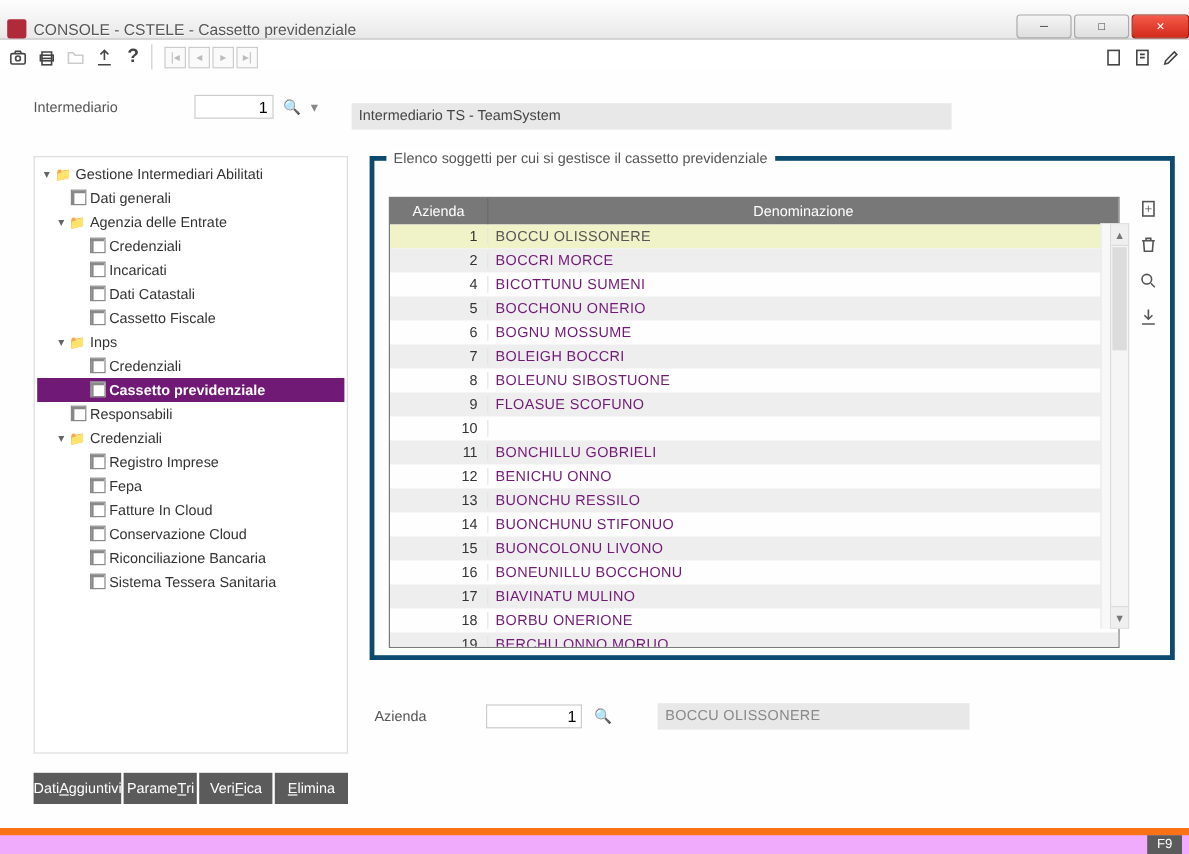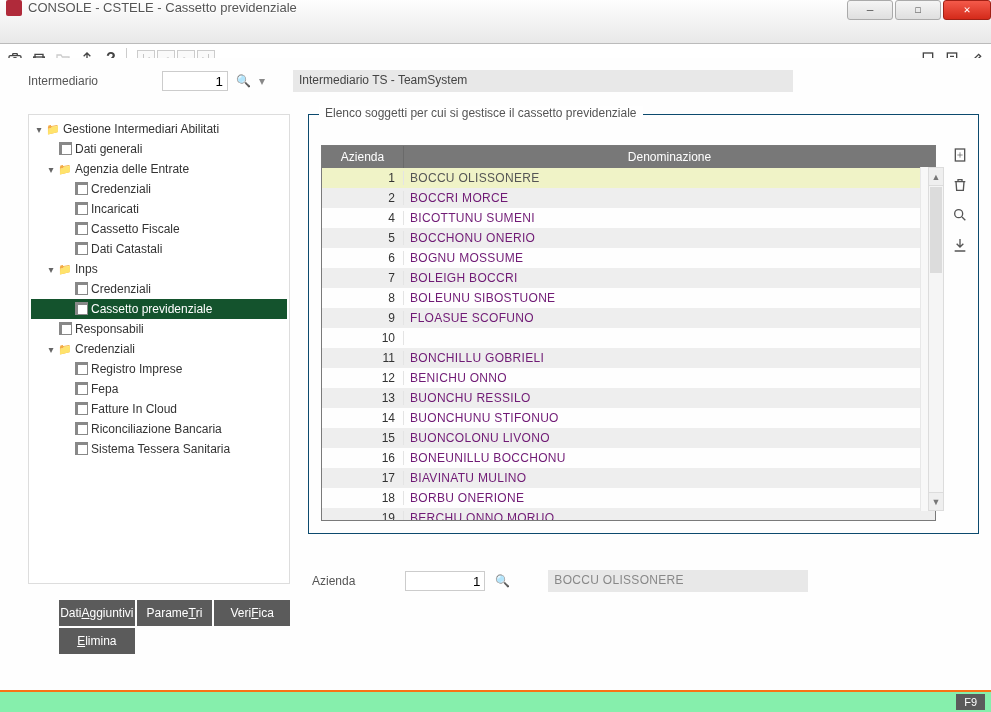--- a/index.html
+++ b/index.html
@@ -1,19 +1,19 @@
 <!DOCTYPE html>
 <html><head>
 <meta charset="utf-8">
 <style>
   * { box-sizing: border-box; margin: 0; padding: 0; }
   html, body { width: 991px; height: 712px; overflow: hidden; font-family: "Segoe UI", Tahoma, Arial, sans-serif; font-size: 12px; color: #333; background: #fff; }
 
   
-  .titlebar { height: 44px; background: linear-gradient(#fefefe,#e8e8e8); border-bottom:1px solid #bbb; display:flex; align-items:flex-start; }
+  .titlebar { height: 33px; background: linear-gradient(#fefefe,#e8e8e8); border-bottom:1px solid #bbb; display:flex; align-items:flex-end; }
   .titlebar .app-icon { width:16px; height:16px; margin:0 6px; background:#b02a3a; border-radius:2px; display:inline-block; }
   .titlebar .title-text { flex:1; font-size:13px; color:#555; text-shadow:0 1px 0 #fff; }
   .titlebar .win-btns { display:flex; }
   .titlebar .win-btn { width:46px; height:20px; margin-left:2px; border:1px solid #aaa; background:linear-gradient(#f5f5f5,#dfdfdf); border-radius:3px; text-align:center; font-family:monospace; font-size:11px; line-height:18px; color:#444; }
   .titlebar .win-close { width:48px; background:linear-gradient(#f45a4a,#d42a1a); border-color:#a02015; color:#fff; font-weight:bold; }
 
   
   .toolbar { height:30px; border-bottom:1px solid #ccc; display:flex; align-items:center; padding:0 6px; }
   .tb-group { display:flex; align-items:center; gap:6px; }
   .tb-sep { width:1px; height:22px; background:#ccc; margin:0 6px; }
@@ -24,45 +24,45 @@
   .tb-spacer { flex:1; }
   .tb-right-ico { color:#c8c8c8; }
 
   
   .content { position:absolute; top:58px; left:0; right:0; bottom:22px; background:#fefefe; padding:12px 12px 8px 28px; }
 
   .row-interm { display:flex; align-items:center; gap:8px; margin-bottom:22px; }
   .lbl { color:#555; }
   .field-num { width:66px; height:20px; border:1px solid #ccc; background:#fff; text-align:right; padding:2px 4px; }
   .mini-ico { color:#888; font-size:12px; }
-  .field-long { width:500px; height:22px; background:#e8e8e8; padding:3px 6px; color:#444; }
+  .field-long { width:500px; height:22px; background:#e8e8e8; padding:3px 6px; color:#444;margin-top:16px; }
 
   .panels { display:flex; gap:18px; height:540px; }
 
   
   .sidebar { width:262px; display:flex; flex-direction:column; }
   .tree-box { flex:1; border:1px solid #ddd; background:#fff; overflow:auto; padding:4px 2px; }
   .tree ul { list-style:none; }
   .tree li { white-space:nowrap; }
   .node { display:flex; align-items:center; height:20px; padding:0 2px; cursor:default; }
   .node .twisty { width:12px; text-align:center; color:#666; font-size:10px; }
   .node .nicon { width:16px; text-align:center; color:#666; margin-right:2px; }
-  .node.selected { background:#14532d; color:#fff; }
+  .node.selected { background:#701a75; color:#fff;font-weight:bold; }
   .node.selected .nicon,.node.selected .twisty{ color:#fff; }
   .folder::before { content:"📁"; font-size:11px; }
   .page::before { content:""; display:inline-block; width:11px; height:11px; border:1px solid #888; background:#fff; box-shadow:inset 2px 0 0 #888, inset 0 2px 0 #888; transform:translateY(1px); }
   .ind1{padding-left:14px}.ind2{padding-left:30px}
 
-  .side-btns { display:grid; grid-template-columns:1fr 1fr 1fr; gap:2px; margin-top:16px;margin-left:31px; }
+  .side-btns { display:grid; grid-template-columns:1fr 1fr 1fr 1fr; gap:2px; margin-top:16px; }
   .side-btn { height:26px; background:#5b5b5b; color:#fff; display:flex; align-items:center; justify-content:center; font-size:12px; cursor:pointer; }
   .side-btn .ul { text-decoration:underline; }
 
   
   .main { flex:1; position:relative; }
-  .fieldset { position:relative; border:1px solid #0c4a6e; height:420px; padding:30px 42px 8px 12px; }
+  .fieldset { position:relative; border:4px solid #0c4a6e; height:420px; padding:30px 42px 8px 12px; }
   .fieldset .legend { position:absolute; top:-9px; left:10px; background:#fff; padding:0 6px; color:#555; font-size:12px; }
 
   .grid { border:1px solid #7a7a7a; height:376px; display:flex; flex-direction:column; }
   .grid-head { display:flex; background:#787878; color:#fff; height:22px; }
   .col-az { width:82px; border-right:1px solid #6a6a6a; display:flex; align-items:center; justify-content:center; }
   .col-den { flex:1; display:flex; align-items:center; justify-content:center; }
   .grid-body { flex:1; overflow:hidden; }
   .grow { display:flex; height:20px; align-items:center; }
   .grow .c-az { width:82px; text-align:right; padding-right:8px; border-right:1px solid #e4e4e4; }
   .grow .c-den { flex:1; padding-left:6px; color:#701a75; letter-spacing:.3px; }
@@ -82,21 +82,21 @@
   .vscroll .thumb { flex:0 0 86px; background:#dcdcdc; margin:1px;}
   .vscroll .track { flex:1; }
   .vscroll2 { position:absolute; top:52px; right:50px; bottom:22px; width:8px; background:#f8f8f8; border-left:1px solid #e8e8e8; }
 
   
   .foot-row { display:flex; align-items:center; gap:10px; margin-top:36px; padding-left:4px;}
   .foot-row .field-num { width:80px; }
   .foot-row .field-display { background:#e8e8e8; width:260px; height:22px; padding:3px 6px; color:#888; letter-spacing:.3px; }
 
   
-  .statusbar { position:absolute; bottom:0; left:0; right:0; height:22px; background:#86efac; border-top:2px solid #f97316; display:flex; justify-content:flex-end; align-items:center; }
+  .statusbar { position:absolute; bottom:0; left:0; right:0; height:22px; background:#f0abfc; border-top:6px solid #f97316; display:flex; justify-content:flex-end; align-items:center; }
   .status-chip { background:#5b5b5b; color:#fff; padding:2px 8px; font-size:11px; margin-right:6px; }
 </style>
 </head>
 <body>
 
 <div class="titlebar">
   <span class="app-icon"></span>
   <span class="title-text">CONSOLE  - CSTELE -  Cassetto previdenziale</span>
   <div class="win-btns">
     <div class="win-btn">—</div>
@@ -210,28 +210,28 @@
                       <div class="node ind2">
                         <span class="twisty"></span>
                         <span class="nicon page"></span>
                         <span>Incaricati</span>
                       </div>
                     </li>
                   <li>
                       <div class="node ind2">
                         <span class="twisty"></span>
                         <span class="nicon page"></span>
+                        <span>Dati Catastali</span>
+                      </div>
+                    </li>
+                  <li>
+                      <div class="node ind2">
+                        <span class="twisty"></span>
+                        <span class="nicon page"></span>
                         <span>Cassetto Fiscale</span>
-                      </div>
-                    </li>
-                  <li>
-                      <div class="node ind2">
-                        <span class="twisty"></span>
-                        <span class="nicon page"></span>
-                        <span>Dati Catastali</span>
                       </div>
                     </li>
                 </ul>
               </li>
               <li>
                   <div class="node ind1">
                     <span class="twisty">▾</span>
                     <span class="nicon folder"></span>
                     <span>Inps</span>
                   </div>
@@ -278,20 +278,27 @@
                         <span class="twisty"></span>
                         <span class="nicon page"></span>
                         <span>Fepa</span>
                       </div>
                     </li>
                   <li>
                       <div class="node ind2">
                         <span class="twisty"></span>
                         <span class="nicon page"></span>
                         <span>Fatture In Cloud</span>
+                      </div>
+                    </li>
+                  <li>
+                      <div class="node ind2">
+                        <span class="twisty"></span>
+                        <span class="nicon page"></span>
+                        <span>Conservazione Cloud</span>
                       </div>
                     </li>
                   <li>
                       <div class="node ind2">
                         <span class="twisty"></span>
                         <span class="nicon page"></span>
                         <span>Riconciliazione Bancaria</span>
                       </div>
                     </li>
                   <li>

